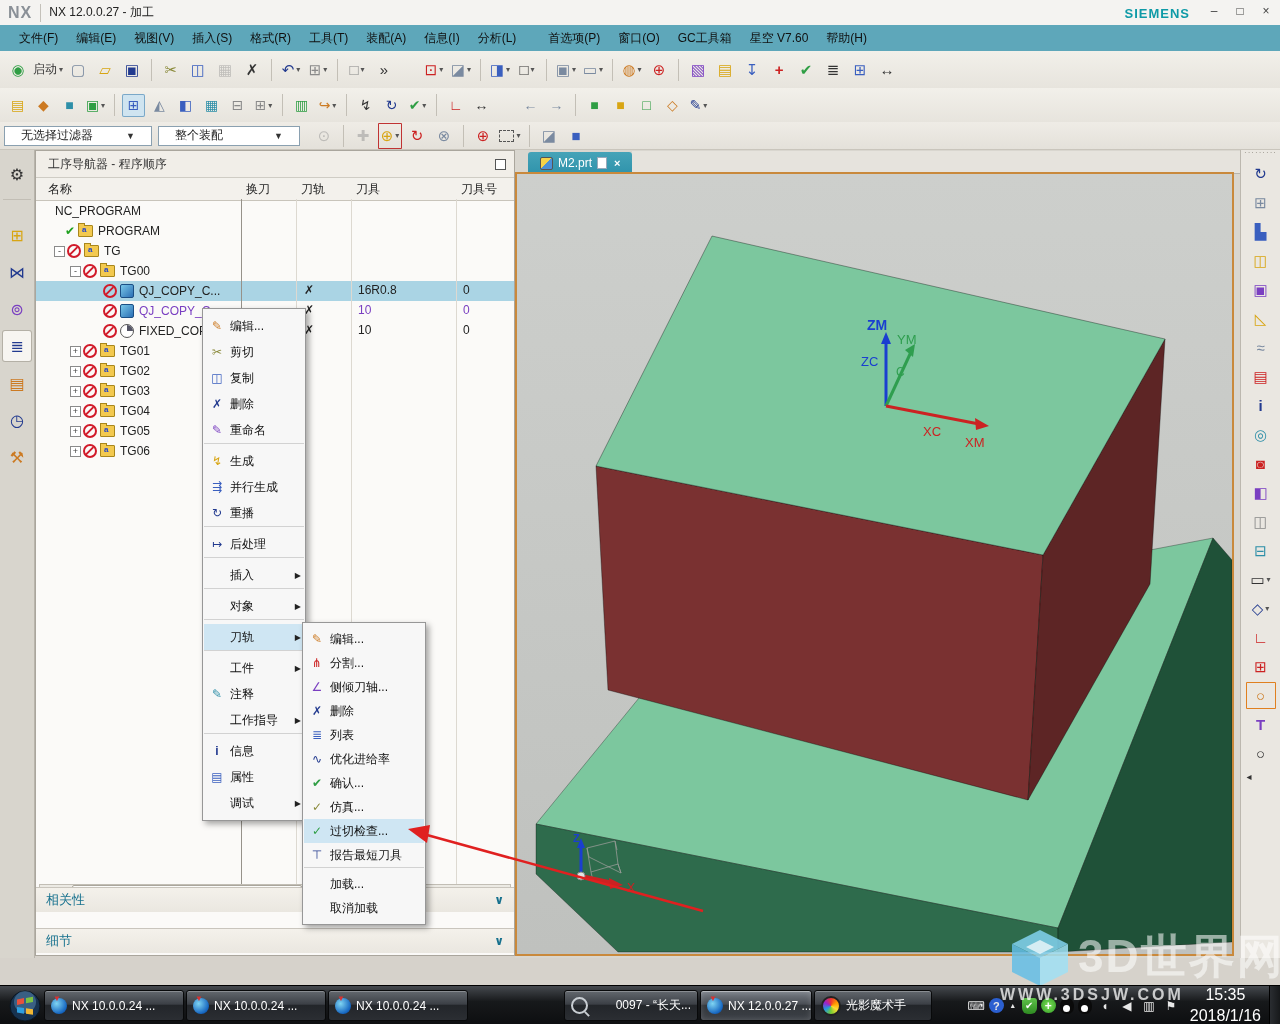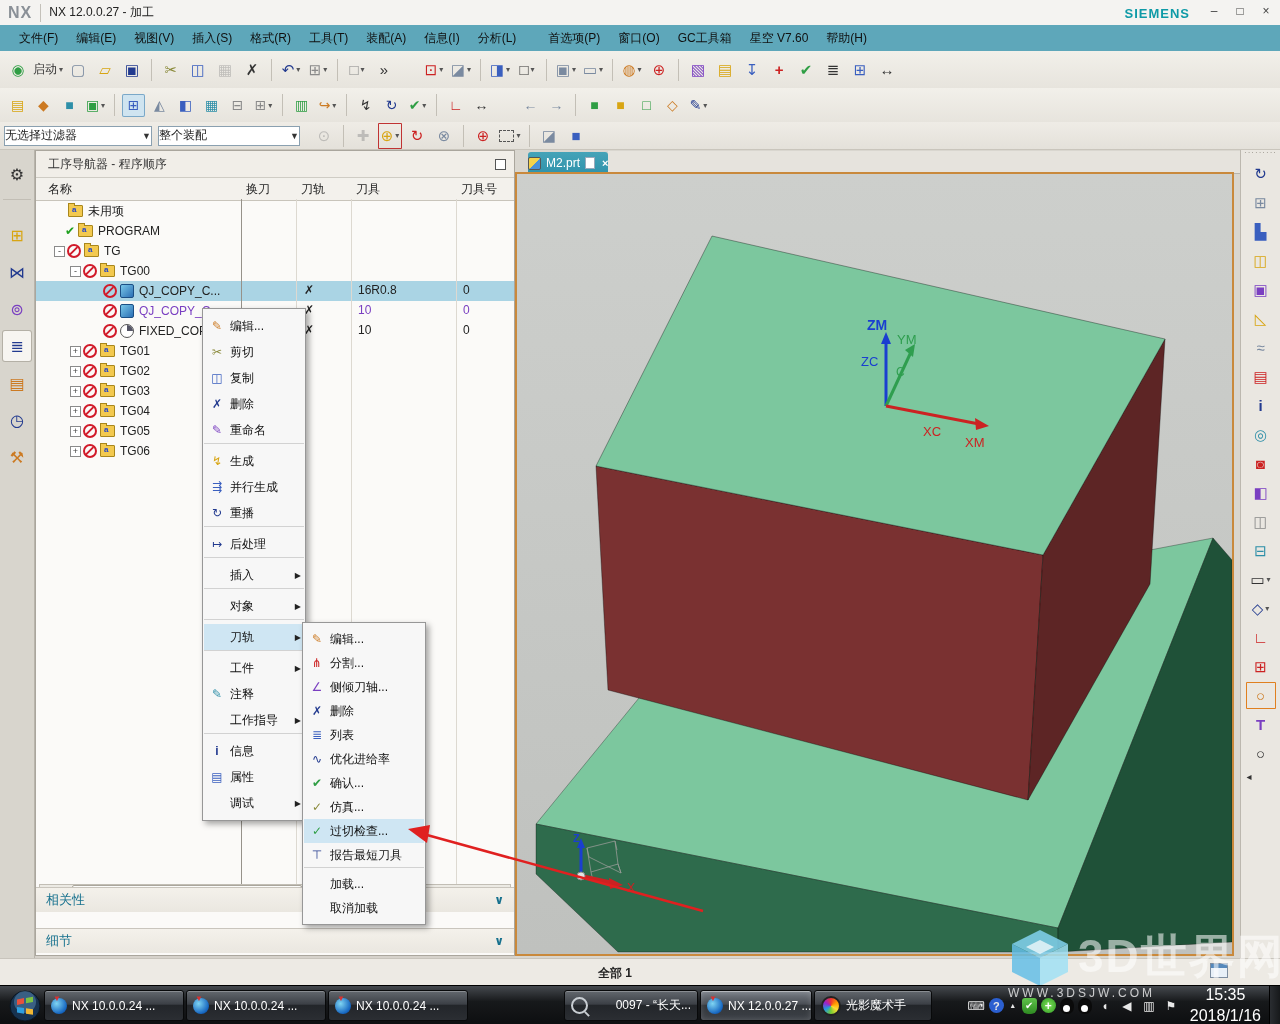--- a/index.html
+++ b/index.html
@@ -32,21 +32,21 @@
   .t2 .tbi{height:23px;font-size:14px;min-width:23px;}
   .tbi.tsep{min-width:1px;width:1px;height:22px;background:#c3bfb6;margin:0 4px;padding:0;}
   .with-caret::after{content:"▾";font-size:8px;color:#555;margin-left:2px;}
   .lbl{font-size:12px;}
   .pressed{background:#cfe4f0;box-shadow:inset 0 0 0 1px #7aa8c8;border-radius:2px;}
   .boxed{box-shadow:inset 0 0 0 1px #c03333;border-radius:1px;}
   .boxed-o{box-shadow:inset 0 0 0 1px #e08020;border-radius:1px;}
   .dashed{width:13px;height:10px;border:1px dashed #555;display:inline-block;}
   
   .filterbar{position:absolute;top:122px;left:0;width:1280px;height:28px;background:linear-gradient(#efece6,#e4e1da);border-bottom:1px solid #c9c5bc;display:flex;align-items:center;gap:6px;padding-left:4px;box-sizing:border-box;}
-  .dropdown{height:20px;background:#fff;border:1px solid #8aa0b0;display:flex;align-items:center;justify-content:space-between;font-size:12px;padding:0 0;box-sizing:border-box;}
+  .dropdown{height:20px;background:#fff;border:1px solid #8aa0b0;display:flex;align-items:center;justify-content:space-between;font-size:12px;padding:0 16px;box-sizing:border-box;}
   .dd1{width:148px;}.dd2{width:142px;}
   .dd-caret{font-size:9px;color:#333;}
   
   .main{position:absolute;top:150px;left:0;width:1280px;height:808px;}
   .resourcebar{position:absolute;left:0;top:0;width:35px;height:808px;background:#d8d5cd;border-right:1px solid #b8b4ab;box-sizing:border-box;}
   .rbi{width:28px;height:30px;margin:7px auto 7px auto;display:flex;align-items:center;justify-content:center;font-size:16px;}
   .rbi.rb-gap{margin-bottom:20px;border-bottom:1px solid #c2beb5;padding-bottom:8px;height:34px;}
   .pressed-side{background:#f7f5f1;box-shadow:0 0 0 1px #b4b0a6;border-radius:2px;}
   
   .navigator{position:absolute;left:35px;top:0;width:480px;height:806px;background:#fbfaf8;border:1px solid #aaa69d;box-sizing:border-box;}
@@ -88,21 +88,21 @@
   .hs-thumb{position:absolute;left:18px;top:0;width:230px;height:13px;background:linear-gradient(#fdfdfc,#dedbd3);border:1px solid #aaa69c;border-radius:2px;box-sizing:border-box;}
   .hs-grip{position:absolute;left:108px;top:3px;font-size:7px;color:#888;letter-spacing:1px;}
   
   .band{position:absolute;left:0;width:478px;height:25px;background:linear-gradient(#f4f1eb,#eae7e0);border-top:1px solid #c9c5bd;display:flex;align-items:center;justify-content:space-between;padding:0 10px 0 10px;box-sizing:border-box;color:#17718e;font-size:13px;}
   .band .chev{color:#17718e;font-size:12px;font-weight:bold;}
   .band.dep{top:736px;}
   .band.det{top:777px;align-items:center;}
   
   .viewport{position:absolute;left:515px;top:0;width:725px;height:808px;background:#d9d6cf;}
   .tabstrip{position:absolute;top:0;left:0;width:725px;height:24px;display:flex;align-items:flex-end;}
-  .vtab{height:22px;background:linear-gradient(#45a3b8,#2f93ab);color:#fff;display:flex;align-items:center;gap:5px;padding:0 0;border-radius:3px 3px 0 0;margin-left:13px;font-size:12px;}
+  .vtab{height:22px;background:linear-gradient(#45a3b8,#2f93ab);color:#fff;display:flex;align-items:center;gap:5px;padding:0 12px;border-radius:3px 3px 0 0;margin-left:13px;font-size:12px;}
   .part-ico{width:11px;height:11px;background:linear-gradient(135deg,#f5d24a 50%,#4a90d9 50%);border:1px solid #555;border-radius:2px;}
   .mod-ico{width:8px;height:10px;background:#fff;border:1px solid #9ab;}
   .tab-close{font-size:11px;font-weight:bold;margin-left:2px;}
   .tab-rest{flex:1;height:22px;background:#e6e3dd;border-bottom:1px solid #b8b4ac;}
   .scene{position:absolute;left:0;top:22px;width:715px;height:780px;border:2px solid #c9893c;background:linear-gradient(#cdcfcc,#bfc1be);}
   .scene svg{display:block;}
   
   .rightbar{position:absolute;left:1240px;top:0;width:40px;height:808px;background:#eae7e1;border-left:1px solid #bcb8af;box-sizing:border-box;}
   .rightbar::before{content:"·········";display:block;text-align:center;color:#9a968d;font-size:8px;letter-spacing:1px;height:8px;line-height:6px;}
   .rbar-i{width:30px;height:27px;margin:2px auto;display:flex;align-items:center;justify-content:center;font-size:15px;}
@@ -120,21 +120,21 @@
   #toolpath-submenu .mi{height:24px;}
   .mi.sep-after{border-bottom:1px solid #d2d2d2;margin-bottom:4px;}
   .mi.hl{background:#cfe6f3;}
   .mic{width:16px;text-align:center;font-size:12px;margin:0 5px 0 5px;flex:none;}
   .mlabel{flex:1;white-space:nowrap;}
   .marr{width:12px;font-size:8px;color:#222;text-align:right;padding-right:3px;}
   
   #arrow-overlay{position:absolute;left:0;top:0;width:1280px;height:1024px;z-index:70;pointer-events:none;}
   .wm-big{position:absolute;left:1008px;top:926px;z-index:45;display:flex;align-items:center;gap:6px;pointer-events:none;}
   .wm-site{font-size:46px;font-weight:bold;color:rgba(255,255,255,.55);letter-spacing:2px;white-space:nowrap;}
-  .wm-url{position:absolute;left:1000px;top:986px;z-index:95;color:rgba(255,255,255,.75);font-size:12px;font-weight:normal;letter-spacing:3px;pointer-events:none;margin-left:8px;}
+  .wm-url{position:absolute;left:1000px;top:986px;z-index:95;color:rgba(255,255,255,.75);font-size:16px;font-weight:bold;letter-spacing:3px;pointer-events:none;}
   
   .taskbar{position:absolute;top:985px;left:0;width:1280px;height:39px;background:linear-gradient(180deg,#45494e,#17191b 40%,#0d0e10);border-top:1px solid #000;display:flex;align-items:center;z-index:90;}
   .start-orb{width:34px;height:34px;margin-left:8px;flex:none;}
   .tbtn{height:31px;margin-left:2px;border-radius:3px;border:1px solid #08090a;background:linear-gradient(180deg,#63686e,#3c4046 45%,#23262a 50%,#2b2e33);box-shadow:inset 0 1px rgba(255,255,255,.25);display:flex;align-items:center;gap:5px;padding:0 6px;box-sizing:border-box;color:#fff;font-size:12px;overflow:hidden;white-space:nowrap;flex:none;}
   .tbtn.active{background:linear-gradient(180deg,#7b8189,#4a4e55 45%,#33373c 50%,#3c4046);box-shadow:inset 0 1px rgba(255,255,255,.4),inset 0 0 6px rgba(255,255,255,.18);}
   .wa{width:140px}.wb{width:134px}.wc{width:112px}.wd{width:118px}
   .gap-left{margin-left:96px;justify-content:space-between;}
   .ico-nx{width:16px;height:16px;border-radius:50%;background:radial-gradient(circle at 35% 35%,#7fd4f2,#1565c0 70%,#0a3a70);position:relative;flex:none;}
   .ico-nx::before{content:"▼";position:absolute;left:2px;top:-4px;font-size:8px;color:#d63333;}
   .ico-search{width:13px;height:13px;border:2px solid #c8cdd2;border-radius:50%;position:relative;flex:none;}
@@ -486,26 +486,26 @@
       </div>
       <div class="nav-cols">
         <span class="nc0">名称</span>
         <span class="nc1">换刀</span>
         <span class="nc2">刀轨</span>
         <span class="nc3">刀具</span>
         <span class="nc4">刀具号</span>
       </div>
       <div class="nav-rows">
 
-          <div class="trow">
-            <span class="ind ind1"></span>
+      <div class="trow">
+            <span class="ind ind0"></span>
             <span class="exp"></span>
             <span class="st"></span>
-            <span class="ty ty-folder"></span>
-            <span class="tlabel">未用项</span>
+            <span class="ty"></span>
+            <span class="tlabel">NC_PROGRAM</span>
             <span class="col tp"></span>
             <span class="col tool"></span>
             <span class="col tn"></span>
           </div>
           <div class="trow">
             <span class="ind ind1"></span>
             <span class="exp"></span>
             <span class="st st-check"></span>
             <span class="ty ty-folder"></span>
             <span class="tlabel">PROGRAM</span>
@@ -762,24 +762,20 @@
         <div class="rbar-i">
           <span class=" c-dark">○</span>
         </div>
         <div class="rbar-i sm">
           <span class=" c-dark">◂</span>
         </div>
       </div>
 
   </div>
 
-  <div class="statusbar">
-    <span class="status-text">全部 1</span>
-    <span class="mini-win"></span>
-  </div>
 
   <div class="ctx" id="context-menu">
 
   <div class="mi">
         <span class="mic c-orange">✎</span>
         <span class="mlabel">编辑...</span>
         <span class="marr"></span>
       </div>
       <div class="mi">
         <span class="mic c-olive">✂</span>

